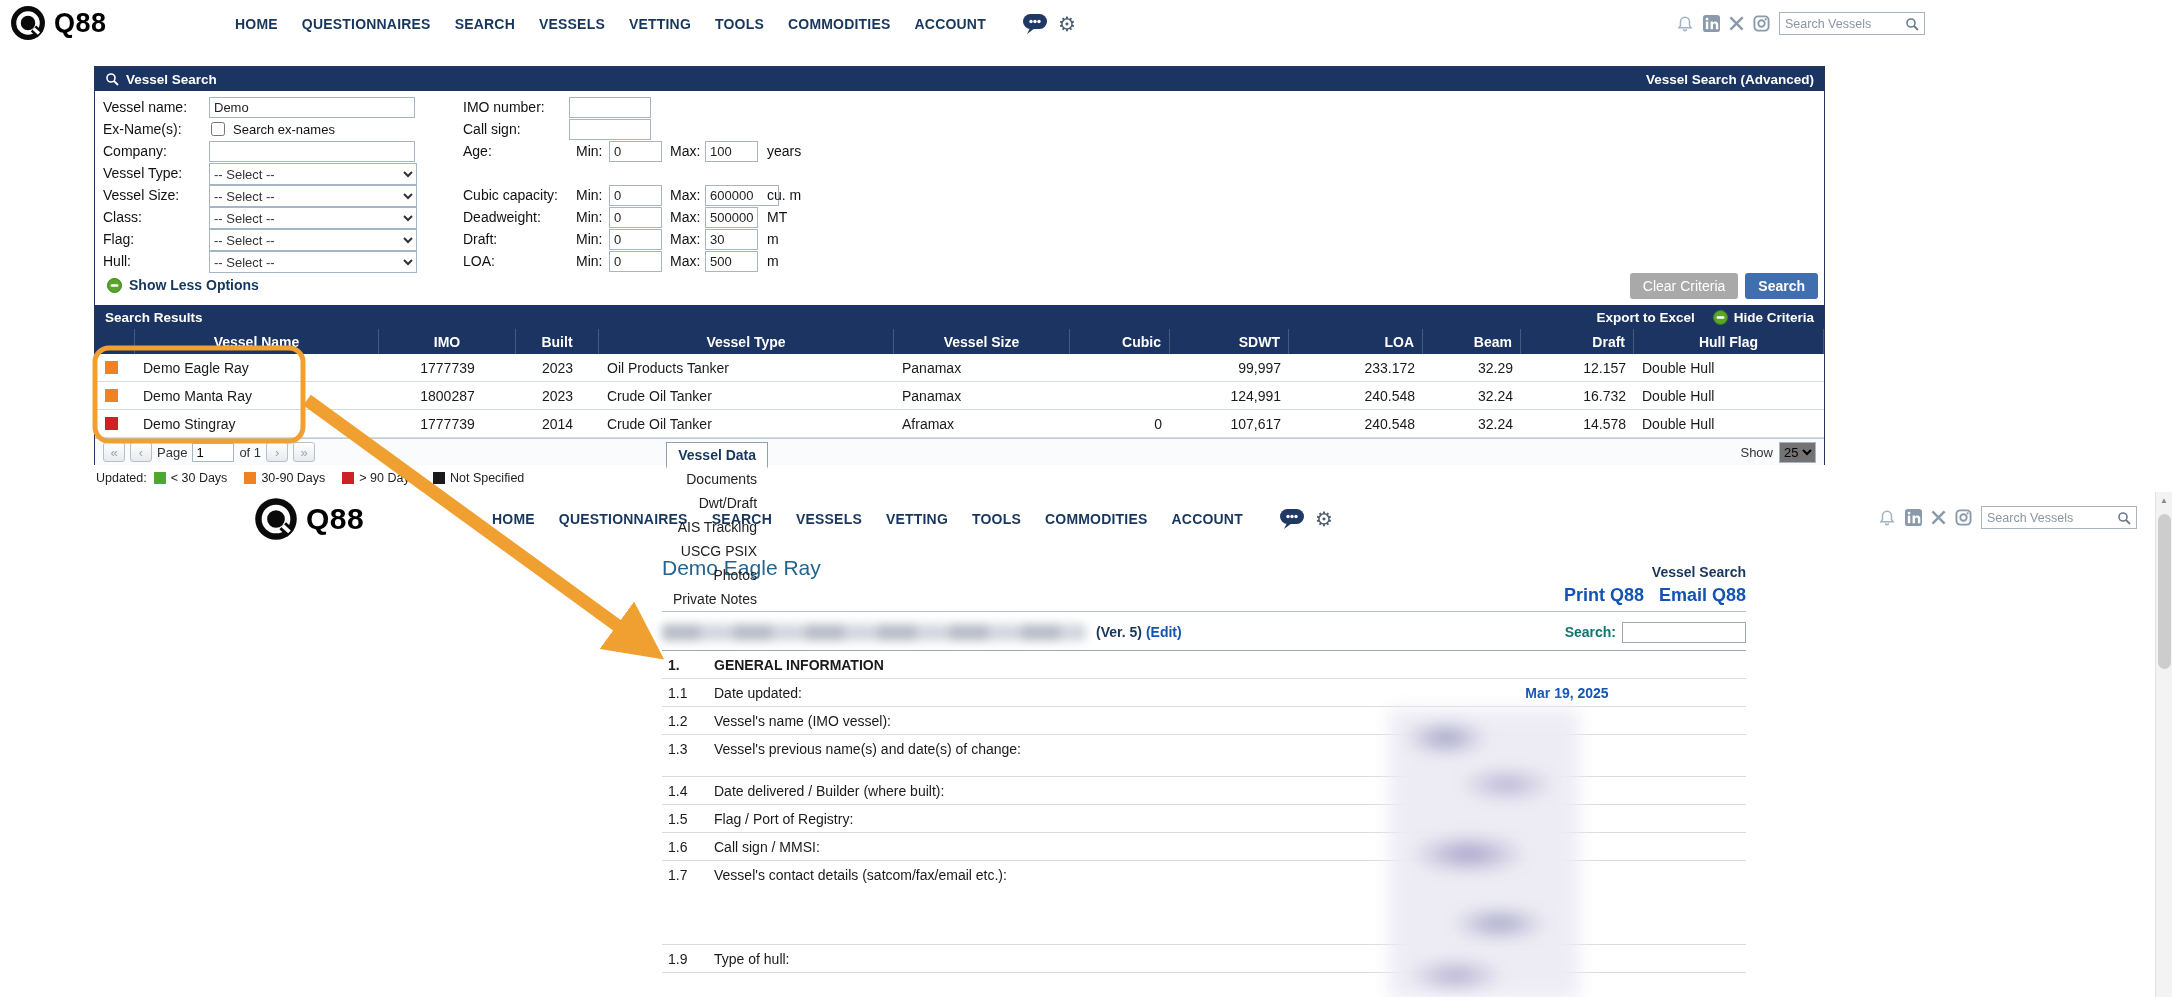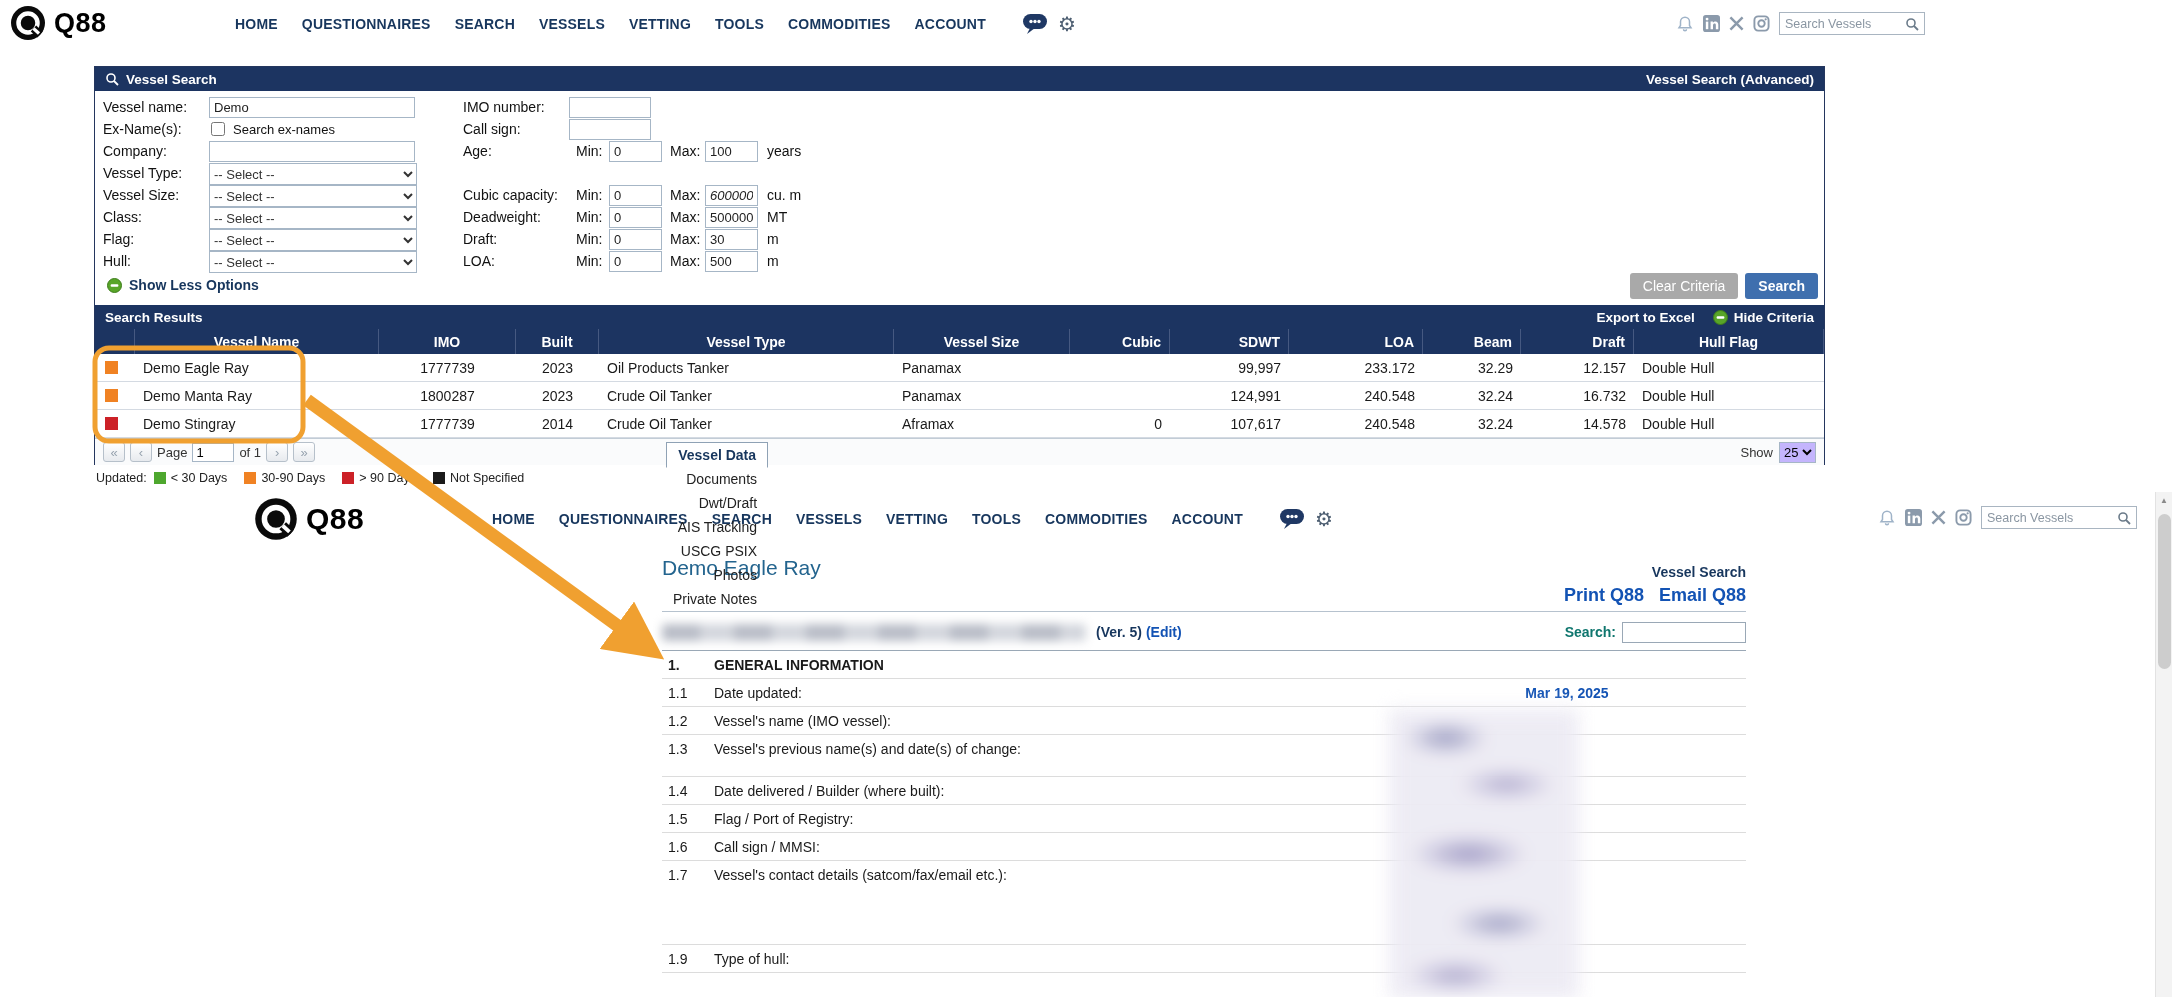--- a/index.html
+++ b/index.html
@@ -53,21 +53,21 @@
   .sq { width:13px; height:13px; display:inline-block; }
   .c-status { padding-left:10px !important; }
 
   .pagination { position:absolute; left:0; right:0; top:371px; height:27px; border-top:1px solid #c2ccd6;
                 display:flex; align-items:center; justify-content:space-between; padding:0 8px; font-size:13px; color:#333; background:#fafbfc; }
   .pg-left { display:flex; align-items:center; gap:5px; }
   .pg-btn { width:22px; height:20px; border:1px solid #b6c0ca; background:linear-gradient(#fff,#e7eaee); color:#97a3af;
             border-radius:3px; font-size:13px; line-height:1; cursor:pointer; font-family:inherit; }
   .pg-input { width:42px; height:19px; border:1px solid #a6b6c6; font-size:13px; padding:0 3px; font-family:inherit; }
   .pg-right { display:flex; align-items:center; gap:6px; }
-  .pg-right select { height:21px; font-size:13px; font-family:inherit; border:1px solid #a6b6c6; background:#c4b5fd; }
+  .pg-right select { height:21px; font-size:13px; font-family:inherit; border:1px solid #a6b6c6; background:#737373; }
 
   .legend { position:absolute; left:96px; top:471px; display:flex; align-items:center; gap:7px; font-size:12.5px; color:#222; }
   .legend .sq { width:12px; height:12px; }
   .legend .lg-item { display:flex; align-items:center; gap:5px; margin-right:10px; }
 
   
   .content { position:absolute; left:662px; top:546px; width:1084px; }
   .title-row { display:flex; justify-content:space-between; align-items:flex-end; height:34px; }
   .page-title { font-size:21px; color:#23648e; }
   .vs-link { font-size:14px; font-weight:bold; color:#17365d; cursor:pointer; }
@@ -226,21 +226,21 @@
       <select class="fs" style="left:114px;width:208px"><option>-- Select --</option></select>
     </div>
 
     <div class="f-row" style="top:118px">
       <label class="fl" style="left:8px">Vessel Size:</label>
       <select class="fs" style="left:114px;width:208px"><option>-- Select --</option></select>
       <label class="fl" style="left:368px">Cubic capacity:</label>
       <label class="fl" style="left:481px">Min:</label>
       <input class="fi" style="left: 514px; width: 53px;" value="0">
       <label class="fl" style="left:575px">Max:</label>
-      <input class="fi" style="left: 610px; width: 53px; font-style: italic;" value="600000">
+      <input class="fi" style="left: 610px; width: 74px;" value="600000">
       <span class="fl" style="left:672px">cu. m</span>
     </div>
 
     <div class="f-row" style="top:140px">
       <label class="fl" style="left:8px">Class:</label>
       <select class="fs" style="left:114px;width:208px"><option>-- Select --</option></select>
       <label class="fl" style="left:368px">Deadweight:</label>
       <label class="fl" style="left:481px">Min:</label>
       <input class="fi" style="left: 514px; width: 53px;" value="0">
       <label class="fl" style="left:575px">Max:</label>

